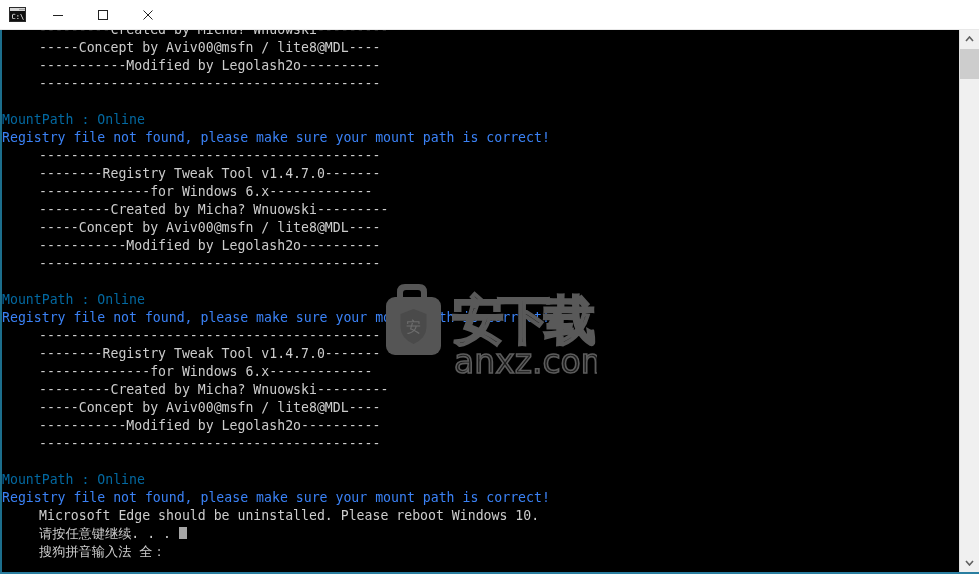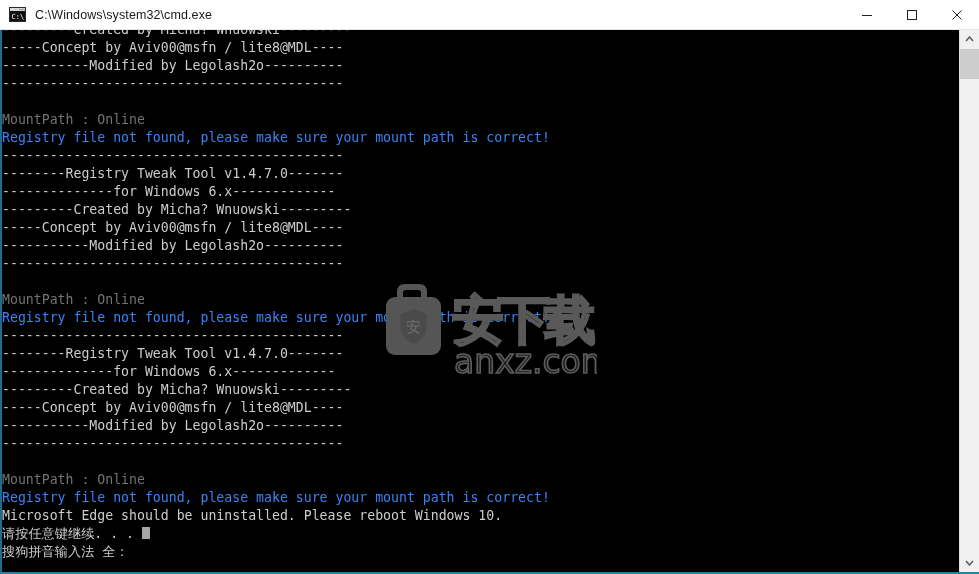--- a/index.html
+++ b/index.html
@@ -97,22 +97,22 @@
     top: -9px;         
     width: 950px;
     font-family: "DejaVu Sans Mono", "Liberation Mono", monospace;
     font-size: 13.2px;
     line-height: 18px;
     white-space: pre;
     letter-spacing: 0px;
     color: #c8c8c8;
   }
   .screen .ln { display: block; height: 18px; }
-  .c-white { color: #cccccc; }
-  .c-cyan  { color: #737373; }
+  .c-white { color: #cccccc; margin-left: 37px; }
+  .c-cyan  { color: #0369a1; }
   .c-red   { color: #3b82f6; }
 
   .cursor-block {
     display: inline-block;
     width: 8px;
     height: 12px;
     background: #a6a6a6;
     vertical-align: -1px;
   }
 
@@ -178,21 +178,20 @@
       <svg width="17" height="15" viewBox="0 0 17 15">
         <rect x="0.5" y="0.5" width="16" height="14" fill="#ffffff" stroke="#2b2b2b"></rect>
         <rect x="1" y="1" width="15" height="3" fill="#d8d8d8"></rect>
         <circle cx="11" cy="2.5" r="0.7" fill="#7a7a7a"></circle>
         <circle cx="13" cy="2.5" r="0.7" fill="#7a7a7a"></circle>
         <circle cx="15" cy="2.5" r="0.7" fill="#7a7a7a"></circle>
         <rect x="1" y="4" width="15" height="10" fill="#101010"></rect>
         <text x="2.5" y="11.5" font-family="DejaVu Sans Mono, monospace" font-size="7" fill="#ffffff">C:\</text>
       </svg>
     </div>
-    <div class="title-text">C:\Windows\system32\cmd.exe</div>
     <div class="winbtns">
       <div class="winbtn">
         <svg width="12" height="12" viewBox="0 0 12 12">
           <line x1="1" y1="6.5" x2="11" y2="6.5" stroke="#222" stroke-width="1"></line>
         </svg>
       </div>
       <div class="winbtn">
         <svg width="12" height="12" viewBox="0 0 12 12">
           <rect x="1.5" y="1.5" width="9" height="9" fill="none" stroke="#222" stroke-width="1"></rect>
         </svg>

